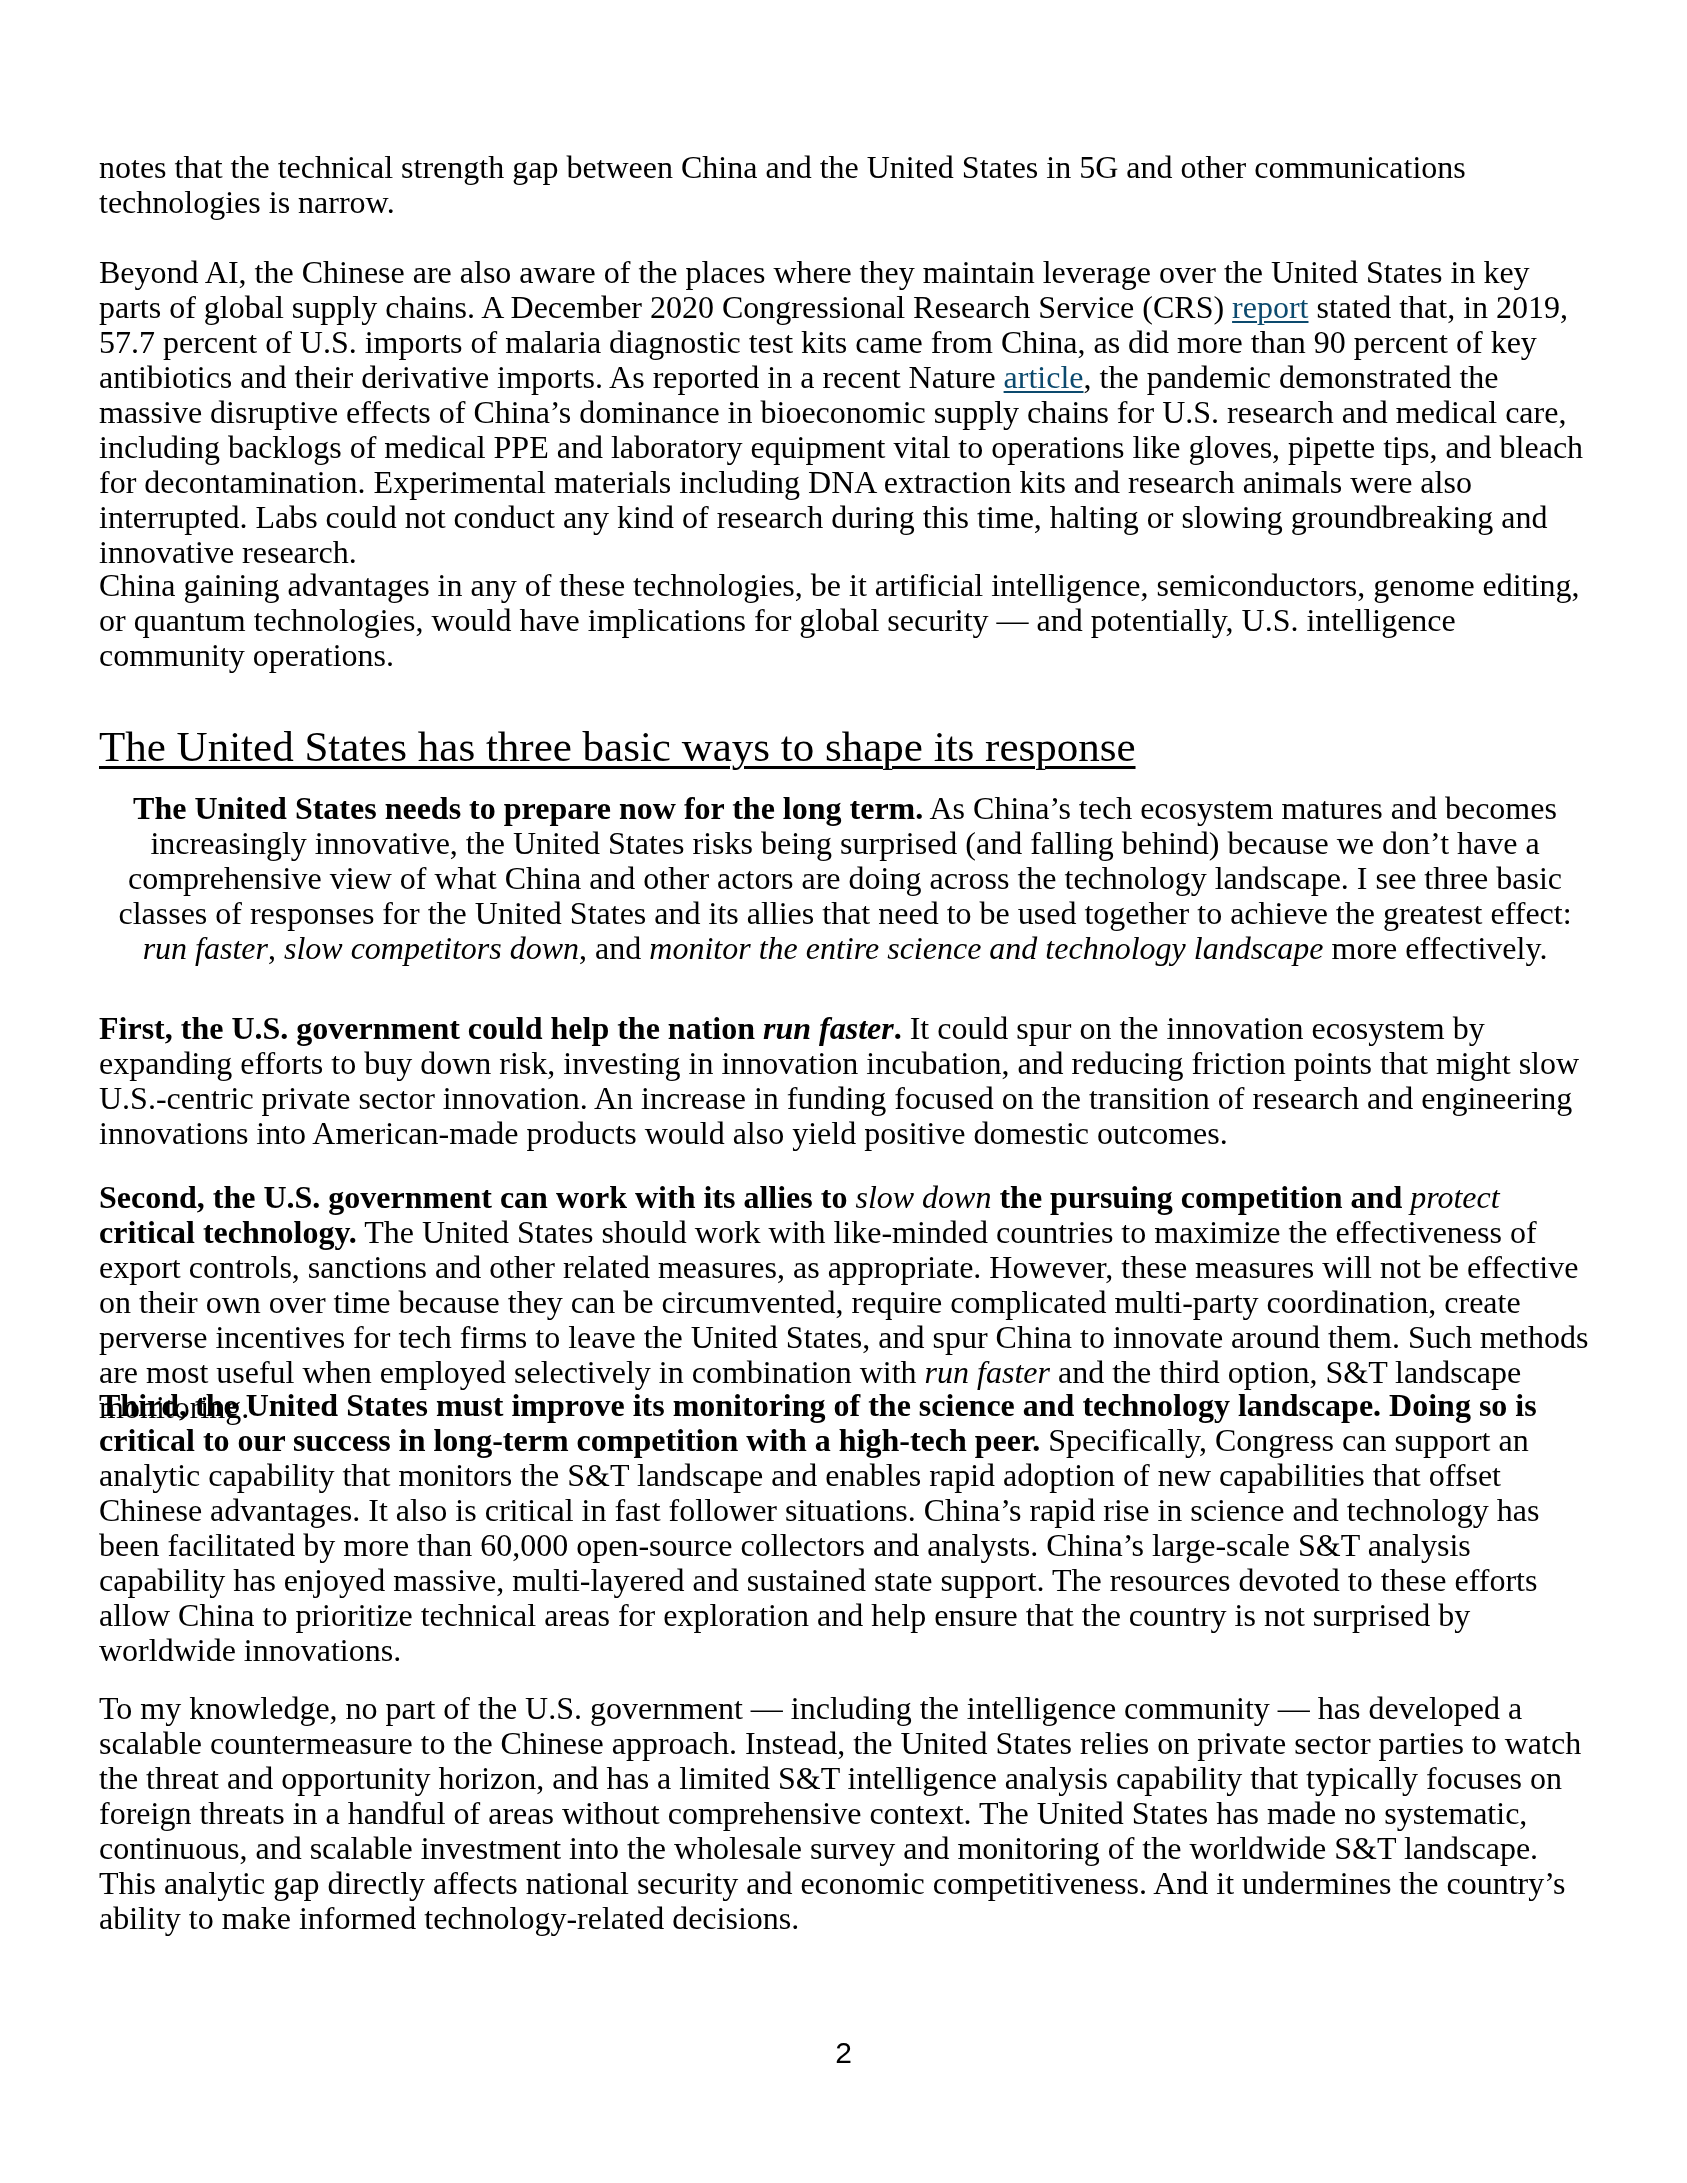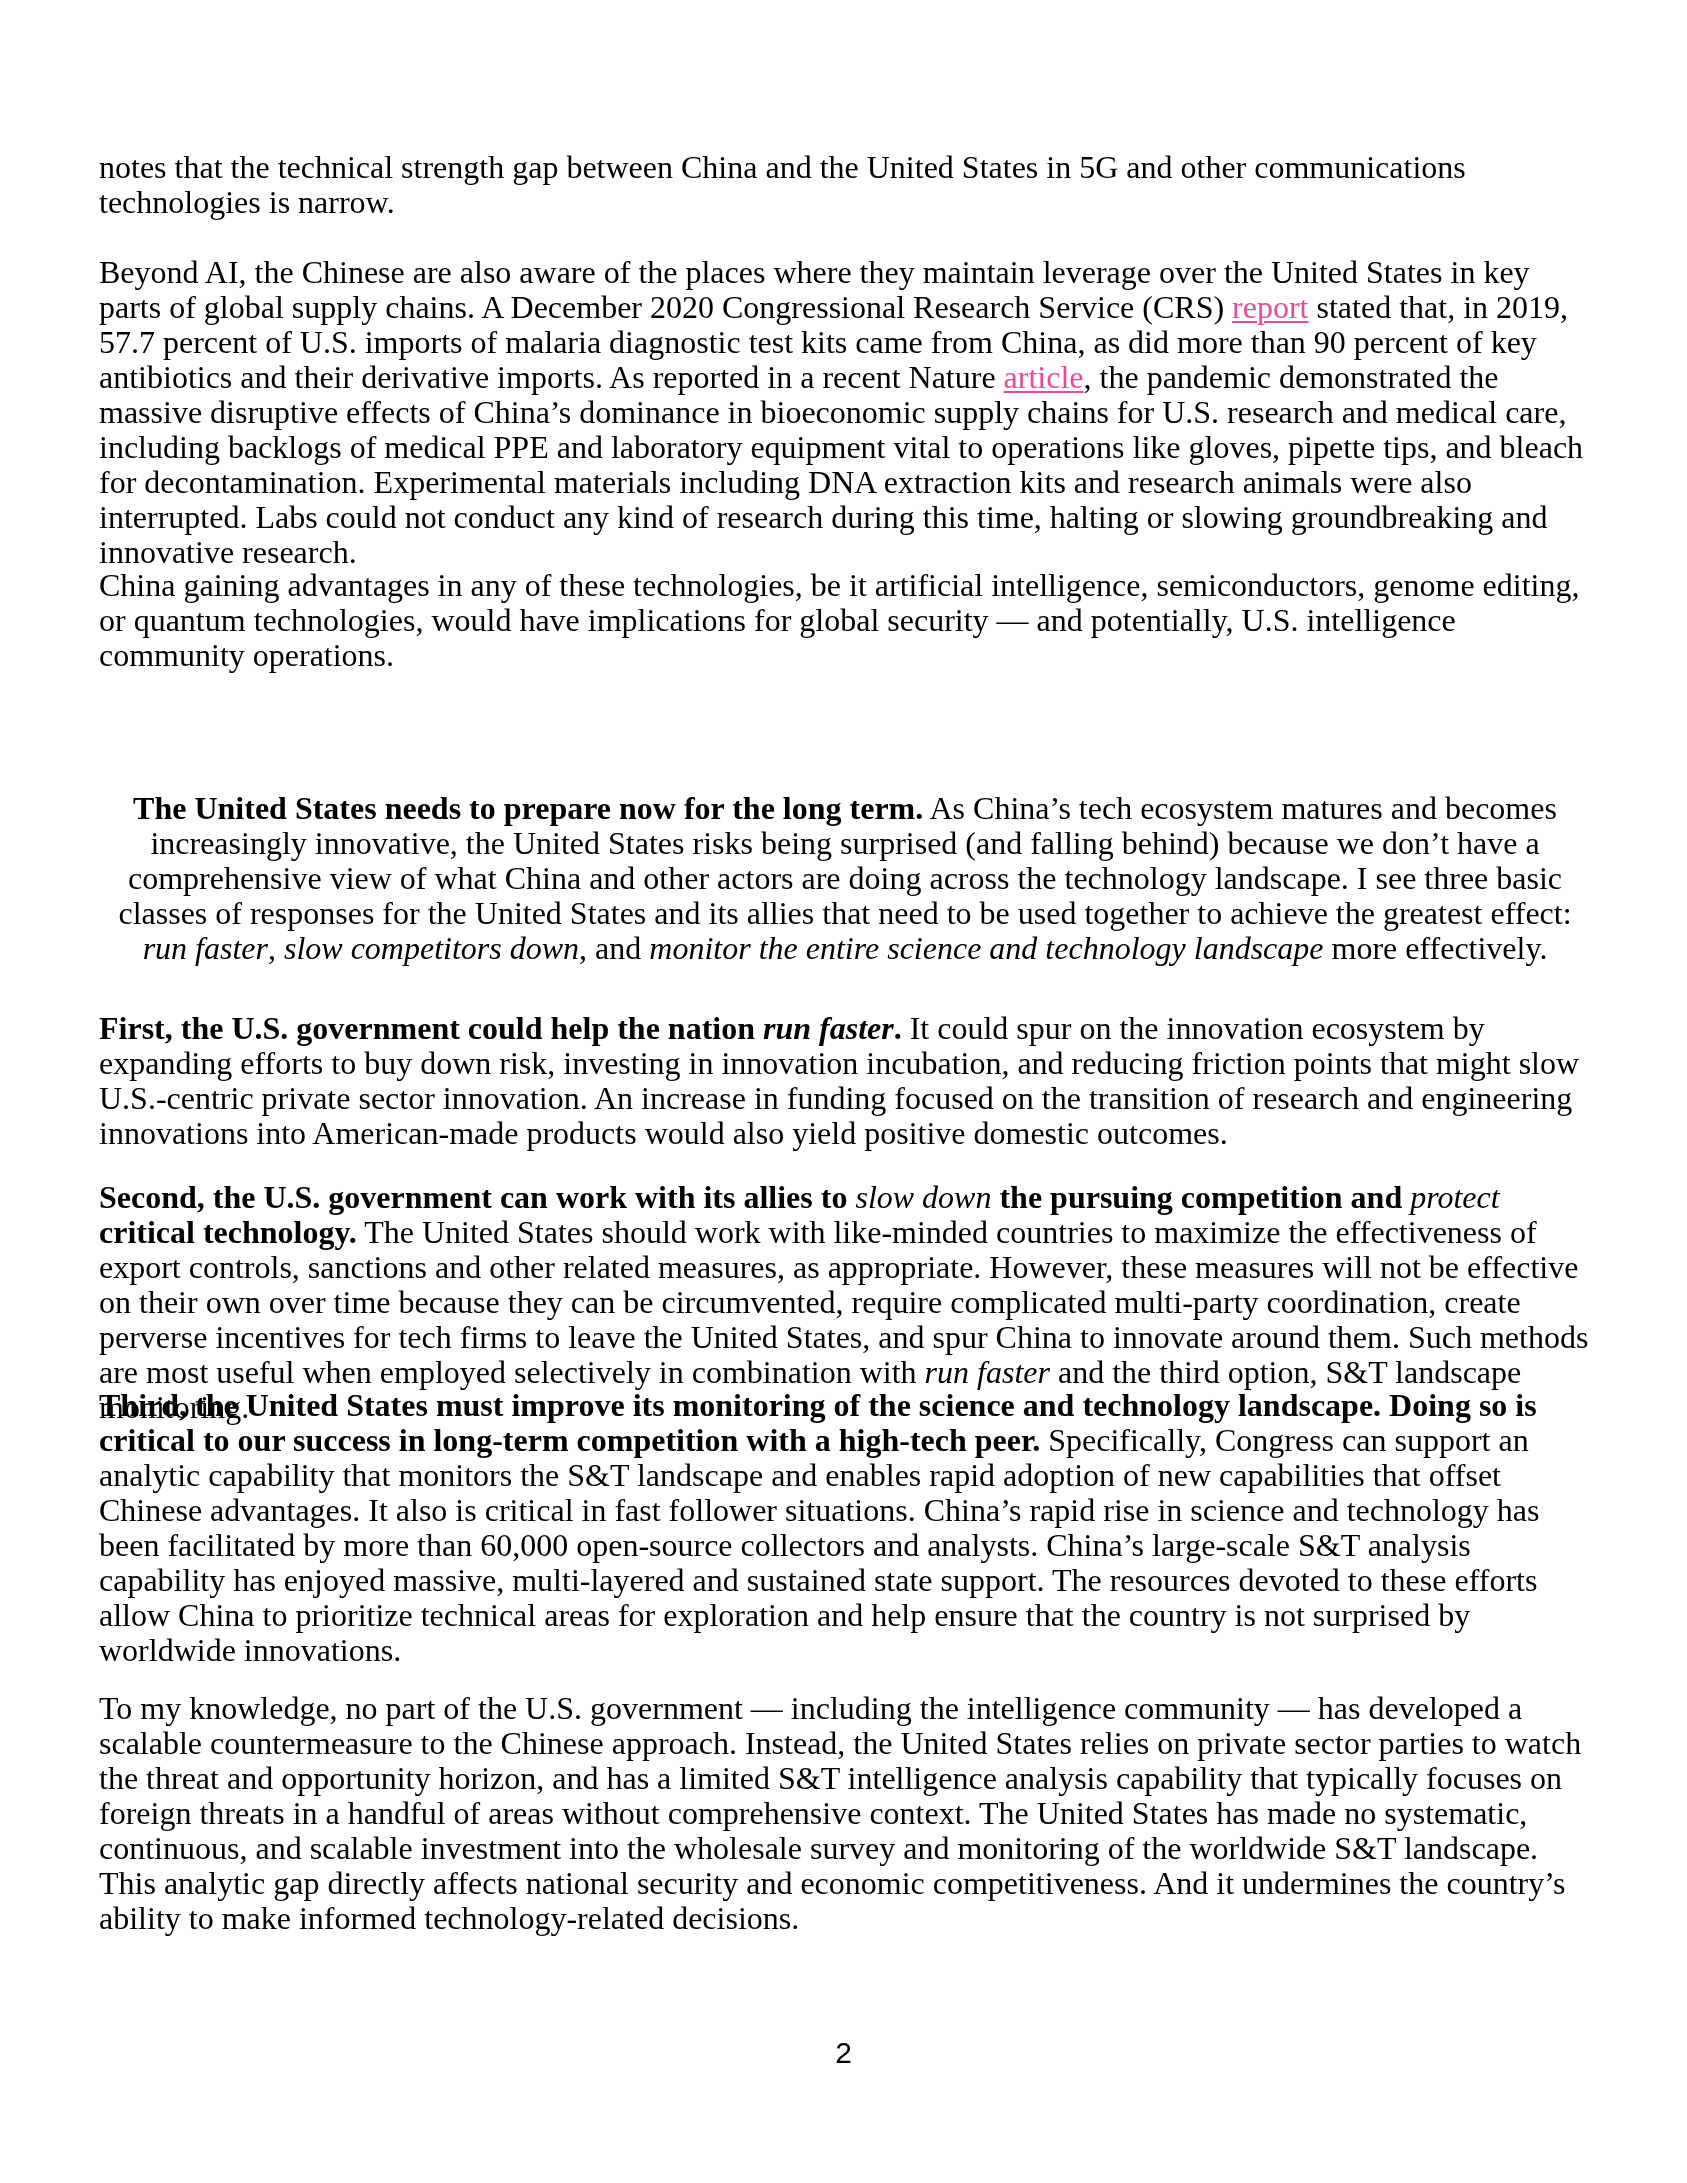--- a/index.html
+++ b/index.html
@@ -38,21 +38,21 @@
       line-height: 46px;
       color: #000000;
       text-decoration: underline;
       text-decoration-thickness: 2.6px;
       text-underline-offset: 5.3px;
       margin: 0;
       font-weight: normal;
       white-space: nowrap;
     }
     a.doc-link {
-      color: #ec4899;
+      color: #0c4a6e;
       text-decoration: underline;
       text-decoration-thickness: 2px;
       text-underline-offset: 3.3px;
     }
     .b { font-weight: bold; }
     .i { font-style: italic; }
     .bi { font-weight: bold; font-style: italic; }
     .page-number {
       position: absolute;
       left: 0;
@@ -75,20 +75,21 @@
   </p>
 
   <p class="text-block" style="top:255px;">
     <span>Beyond AI, the Chinese are also aware of the places where they maintain leverage over the United States in key parts of global supply chains. A December 2020 Congressional Research Service (CRS) </span><a class="doc-link" href="#">report</a><span> stated that, in 2019, 57.7 percent of U.S. imports of malaria diagnostic test kits came from China, as did more than 90 percent of key antibiotics and their derivative imports. As reported in a recent Nature </span><a class="doc-link" href="#">article</a><span>, the pandemic demonstrated the massive disruptive effects of China’s dominance in bioeconomic supply chains for U.S. research and medical care, including backlogs of medical PPE and laboratory equipment vital to operations like gloves, pipette tips, and bleach for decontamination. Experimental materials including DNA extraction kits and research animals were also interrupted. Labs could not conduct any kind of research during this time, halting or slowing groundbreaking and innovative research.</span>
   </p>
 
   <p class="text-block" style="top:568px;">
     <span>China gaining advantages in any of these technologies, be it artificial intelligence, semiconductors, genome editing, or quantum technologies, would have implications for global security — and potentially, U.S. intelligence community operations.</span>
   </p>
 
+  <h2 class="heading" style="top:724px;">The United States has three basic ways to shape its response</h2>
 
   <p class="text-block" style="top:791px;text-align:center;">
     <span class="b">The United States needs to prepare now for the long term.</span><span> As China’s tech ecosystem matures and becomes increasingly innovative, the United States risks being surprised (and falling behind) because we don’t have a comprehensive view of what China and other actors are doing across the technology landscape. I see three basic classes of responses for the United States and its allies that need to be used together to achieve the greatest effect: </span><span class="i">run faster</span><span>, </span><span class="i">slow competitors down</span><span>, and </span><span class="i">monitor the entire science and technology landscape</span><span> more effectively.</span>
   </p>
 
   <p class="text-block" style="top:999px;margin-top:12px;">
     <span class="b">First, the U.S. government could help the nation </span><span class="bi">run faster</span><span class="b">.</span><span> It could spur on the innovation ecosystem by expanding efforts to buy down risk, investing in innovation incubation, and reducing friction points that might slow U.S.-centric private sector innovation. An increase in funding focused on the transition of research and engineering innovations into American-made products would also yield positive domestic outcomes.</span>
   </p>
 
   <p class="text-block" style="top:1180px;">

